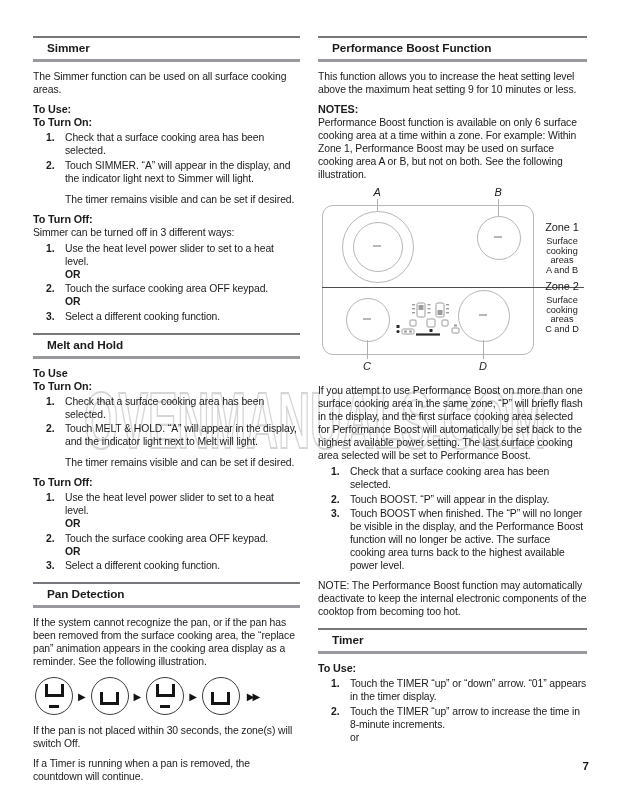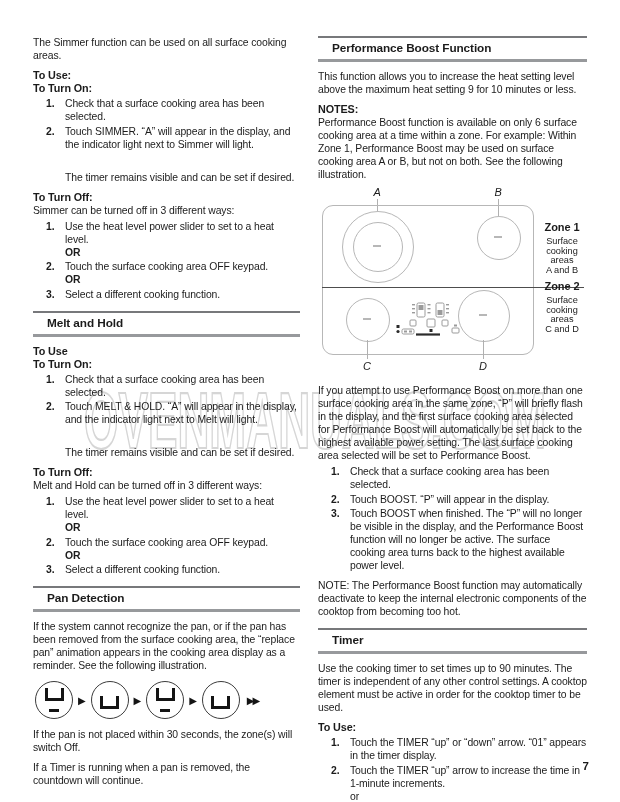--- a/index.html
+++ b/index.html
@@ -15,21 +15,21 @@
   .sec-head{border-top:2px solid #77787b;border-bottom:3px solid #97999c;
             padding:4px 0 4px 14px;margin-bottom:8px;}
   .sec-title{font-weight:bold;font-size:11.8px;line-height:13px;}
   .para{margin:0 0 7px;}
   .subhead{font-weight:bold;font-size:10.8px;margin:0;}
   .list{margin:2px 0 7px;}
   .para + .list{margin-top:-4px;}
   .li{position:relative;padding-left:32px;margin-bottom:1.5px;}
   .num{position:absolute;left:13px;font-weight:bold;}
   .sub.bold{font-weight:bold;}
-  .sub.gap{margin-top:20px;}
+  .sub.gap{margin-top:8px;}
   .bold{font-weight:normal;}
   .page-number{position:absolute;right:31px;top:760px;font-weight:bold;font-size:11.5px;z-index:1;}
 
   
   .pan-row{display:flex;align-items:center;margin:9px 0 9px 2px;}
   .pan-circle{position:relative;width:36px;height:36px;border:1.5px solid #3c3c3c;border-radius:50%;
               display:flex;justify-content:center;flex:0 0 auto;}
   .pan-u{width:13px;height:10px;border:3px solid #141414;border-top:none;margin-top:6px;}
   .pan-u.low{margin-top:14px;}
   .pan-dash{position:absolute;bottom:6px;left:50%;transform:translateX(-50%);
@@ -59,33 +59,36 @@
   .ck-lc{left:42px;top:172px;}
   .ck-ld{left:158px;top:172px;}
   .ck-lead{position:absolute;width:1px;background:#b0b0b0;}
   .ck-lead-a{left:59px;top:11px;height:12px;}
   .ck-lead-b{left:180px;top:11px;height:17px;}
   .ck-lead-c{left:49px;top:152px;height:19px;}
   .ck-lead-d{left:165px;top:152px;height:19px;}
   .ck-zone{position:absolute;left:218px;width:52px;text-align:center;}
   .ck-z1{top:33px;}
   .ck-z2{top:92px;}
-  .ck-zone-title{font-weight:bold;font-size:11px;margin-bottom:3px;}
+  .ck-zone-title{font-weight:normal;font-size:11px;margin-bottom:3px;}
   .ck-zone-sub{font-size:9.2px;line-height:9.7px;letter-spacing:0;}
   .ck-panel{position:absolute;left:78px;top:112px;}
 </style>
 </head>
 <body>
 
 <div class="page">
   <svg class="watermark" width="620" height="92" viewBox="0 0 620 92">
     <text class="wm-text" x="84" y="66" textLength="462" lengthAdjust="spacingAndGlyphs">OVENMANUALS.COM</text>
   </svg>
   <div class="col col-left">
       <section class="sec">
+        <div class="sec-head">
+          <div class="sec-title">Simmer</div>
+        </div>
         <div class="para">The Simmer function can be used on all surface cooking areas.</div>
         <div class="subhead">To Use:</div>
         <div class="subhead">To Turn On:</div>
         <div class="list">
           <div class="li">
             <span class="num">1.</span>
             <div class="li-text">Check that a surface cooking area has been selected.</div>
           </div>
           <div class="li">
             <span class="num">2.</span>
@@ -123,21 +126,20 @@
             <span class="num">1.</span>
             <div class="li-text">Check that a surface cooking area has been selected.</div>
           </div>
           <div class="li">
             <span class="num">2.</span>
             <div class="li-text">Touch MELT &amp; HOLD. “A” will appear in the display, and the indicator light next to Melt will light.</div>
             <div class="sub gap">The timer remains visible and can be set if desired.</div>
           </div>
         </div>
         <div class="subhead">To Turn Off:</div>
-        <div class="para">Melt and Hold can be turned off in 3 different ways:</div>
         <div class="list">
           <div class="li">
             <span class="num">1.</span>
             <div class="li-text">Use the heat level power slider to set to a heat level.</div>
             <div class="sub bold">OR</div>
           </div>
           <div class="li">
             <span class="num">2.</span>
             <div class="li-text">Touch the surface cooking area OFF keypad.</div>
             <div class="sub bold">OR</div>
@@ -267,29 +269,28 @@
             <span class="num">3.</span>
             <div class="li-text">Touch BOOST when finished. The “P” will no longer be visible in the display, and the Performance Boost function will no longer be active. The surface cooking area turns back to the highest available power level.</div>
           </div>
         </div>
         <div class="para note"><span class="bold">NOTE:</span><span> The Performance Boost function may automatically deactivate to keep the internal electronic components of the cooktop from becoming too hot.</span></div>
       </section>
       <section class="sec">
         <div class="sec-head">
           <div class="sec-title">Timer</div>
         </div>
-        <div class="para">Use the cooking timer to set times up to 90 minutes. The timer is independent of any other control settings. A cooktop element must be active in order for the cooktop timer to be used.</div>
         <div class="subhead">To Use:</div>
         <div class="list">
           <div class="li">
             <span class="num">1.</span>
             <div class="li-text">Touch the TIMER “up” or “down” arrow. “01” appears in the timer display.</div>
           </div>
           <div class="li">
             <span class="num">2.</span>
-            <div class="li-text">Touch the TIMER “up” arrow to increase the time in 1-minute increments.</div>
+            <div class="li-text">Touch the TIMER “up” arrow to increase the time in 8-minute increments.</div>
             <div class="sub">or</div>
           </div>
         </div>
       </section>
     </div>
   <div class="page-number">7</div>
 </div>
 
 </body></html>

